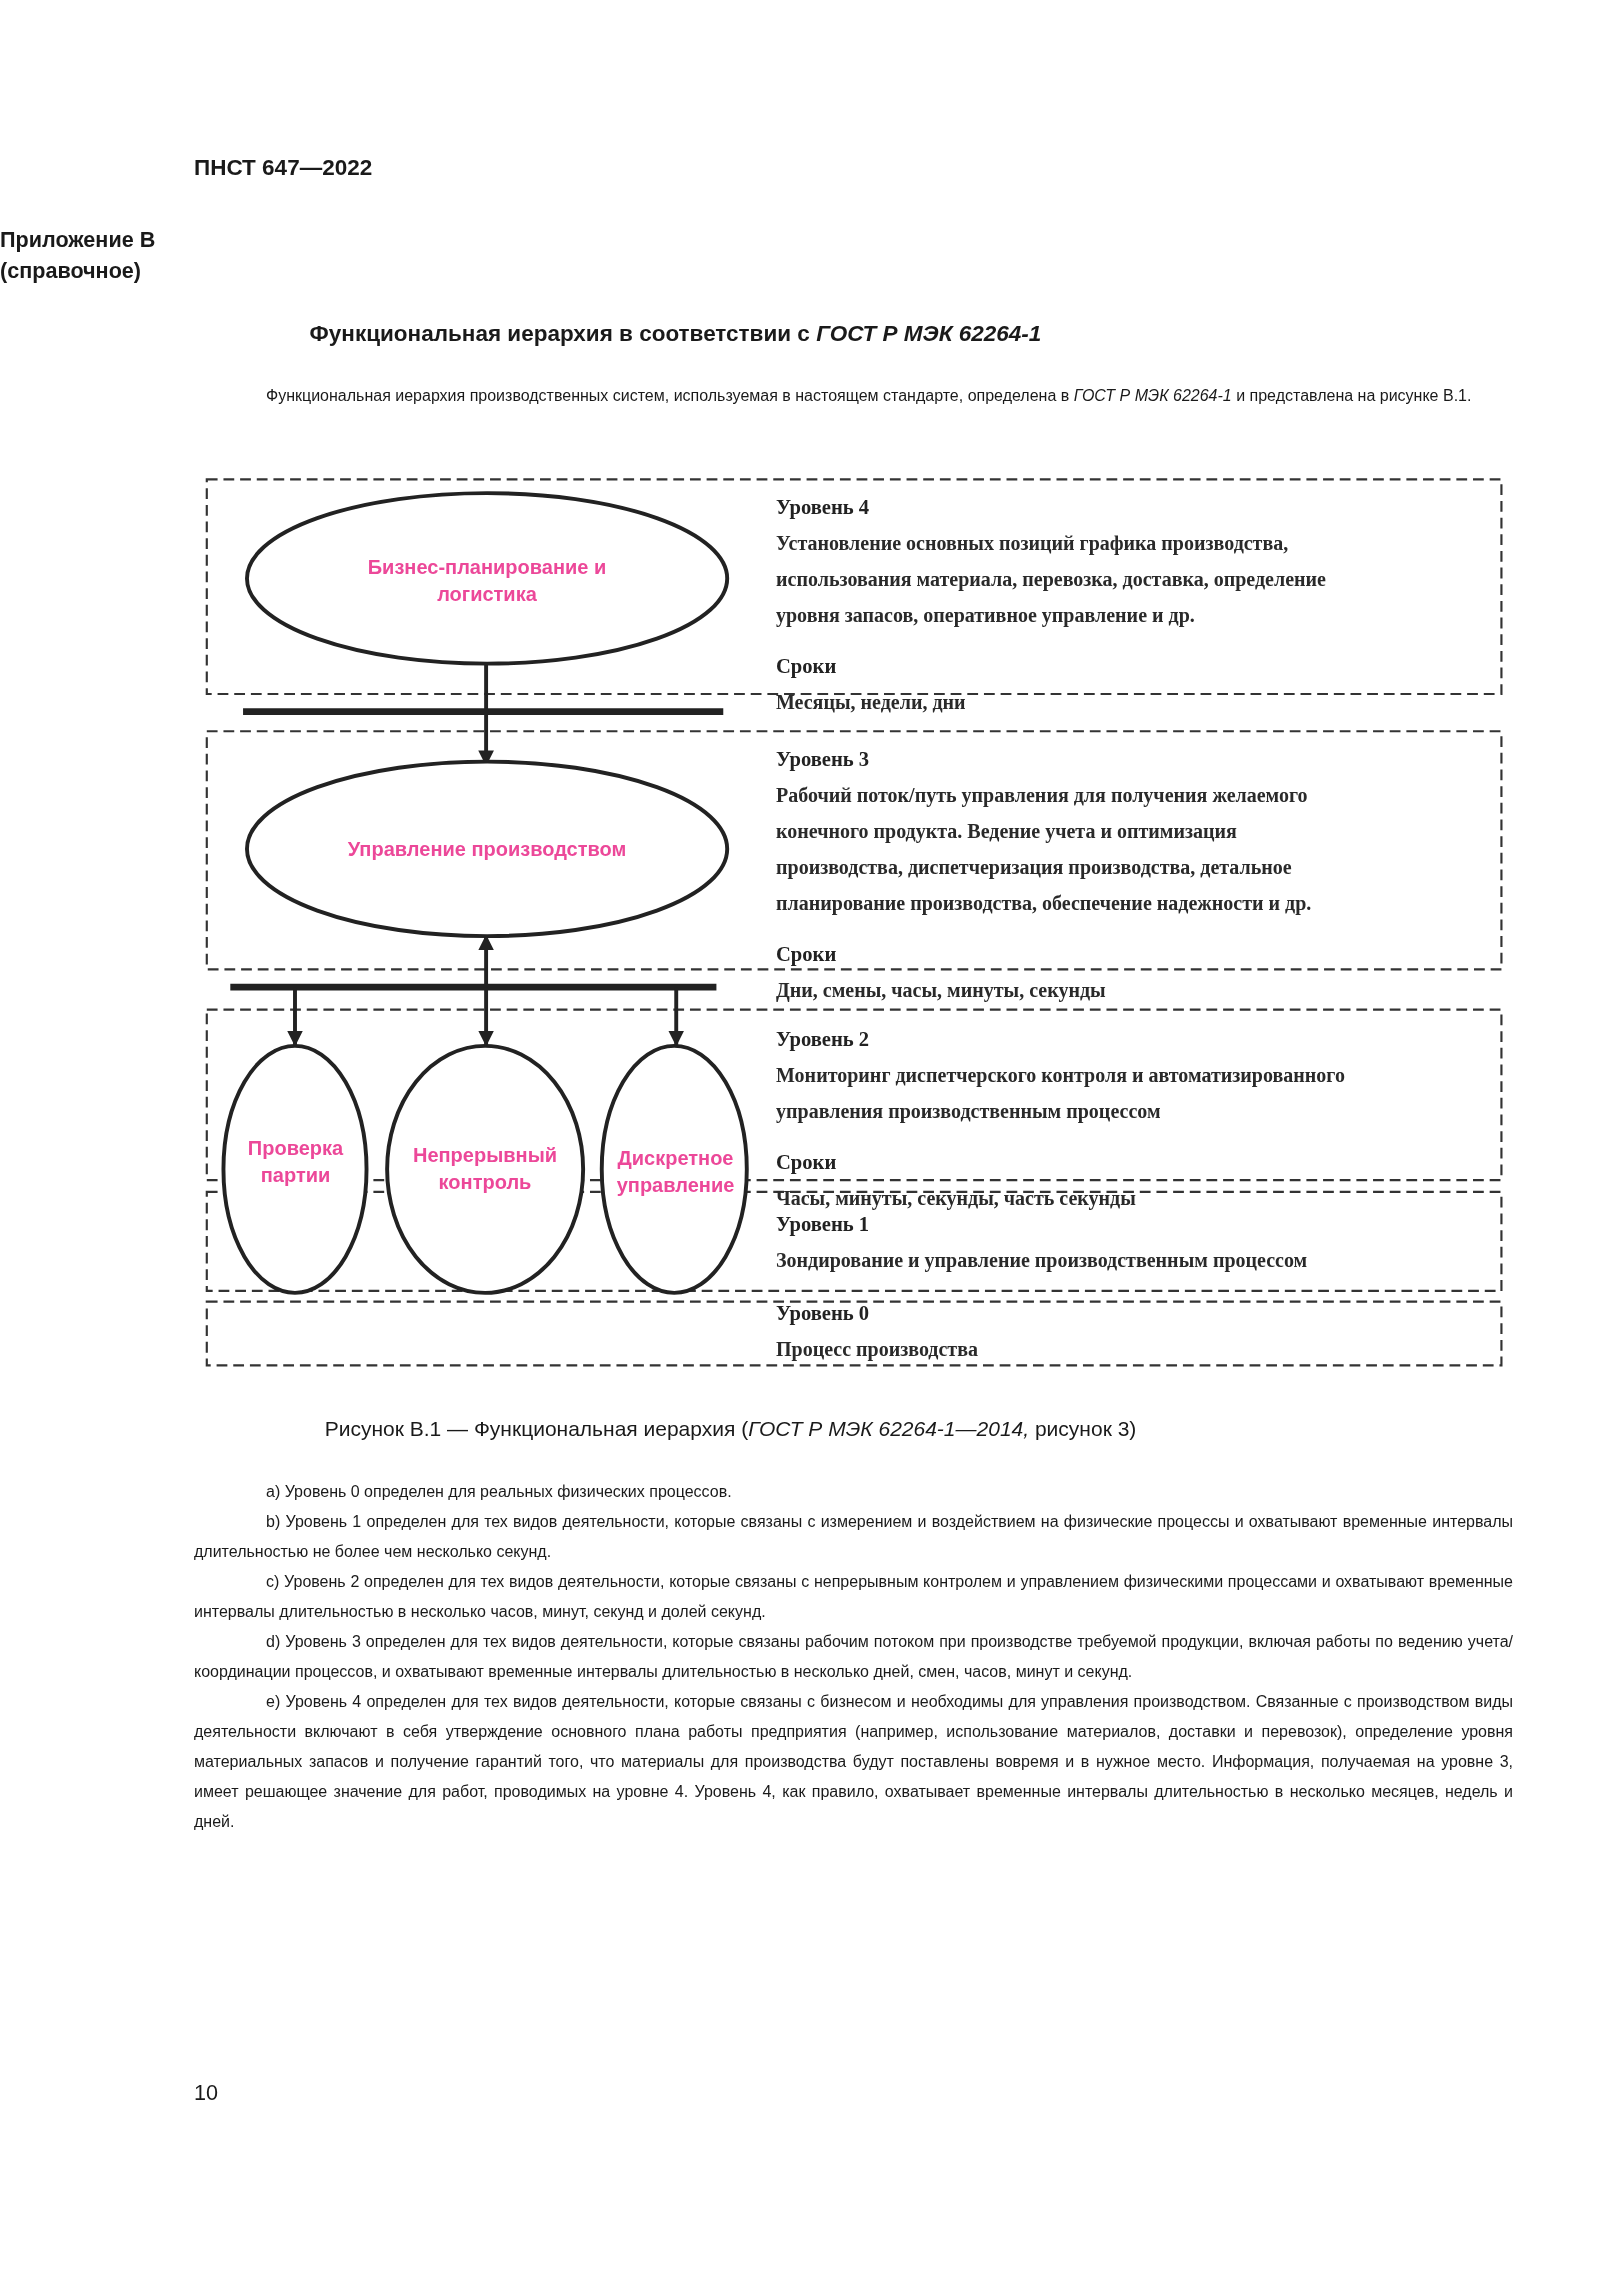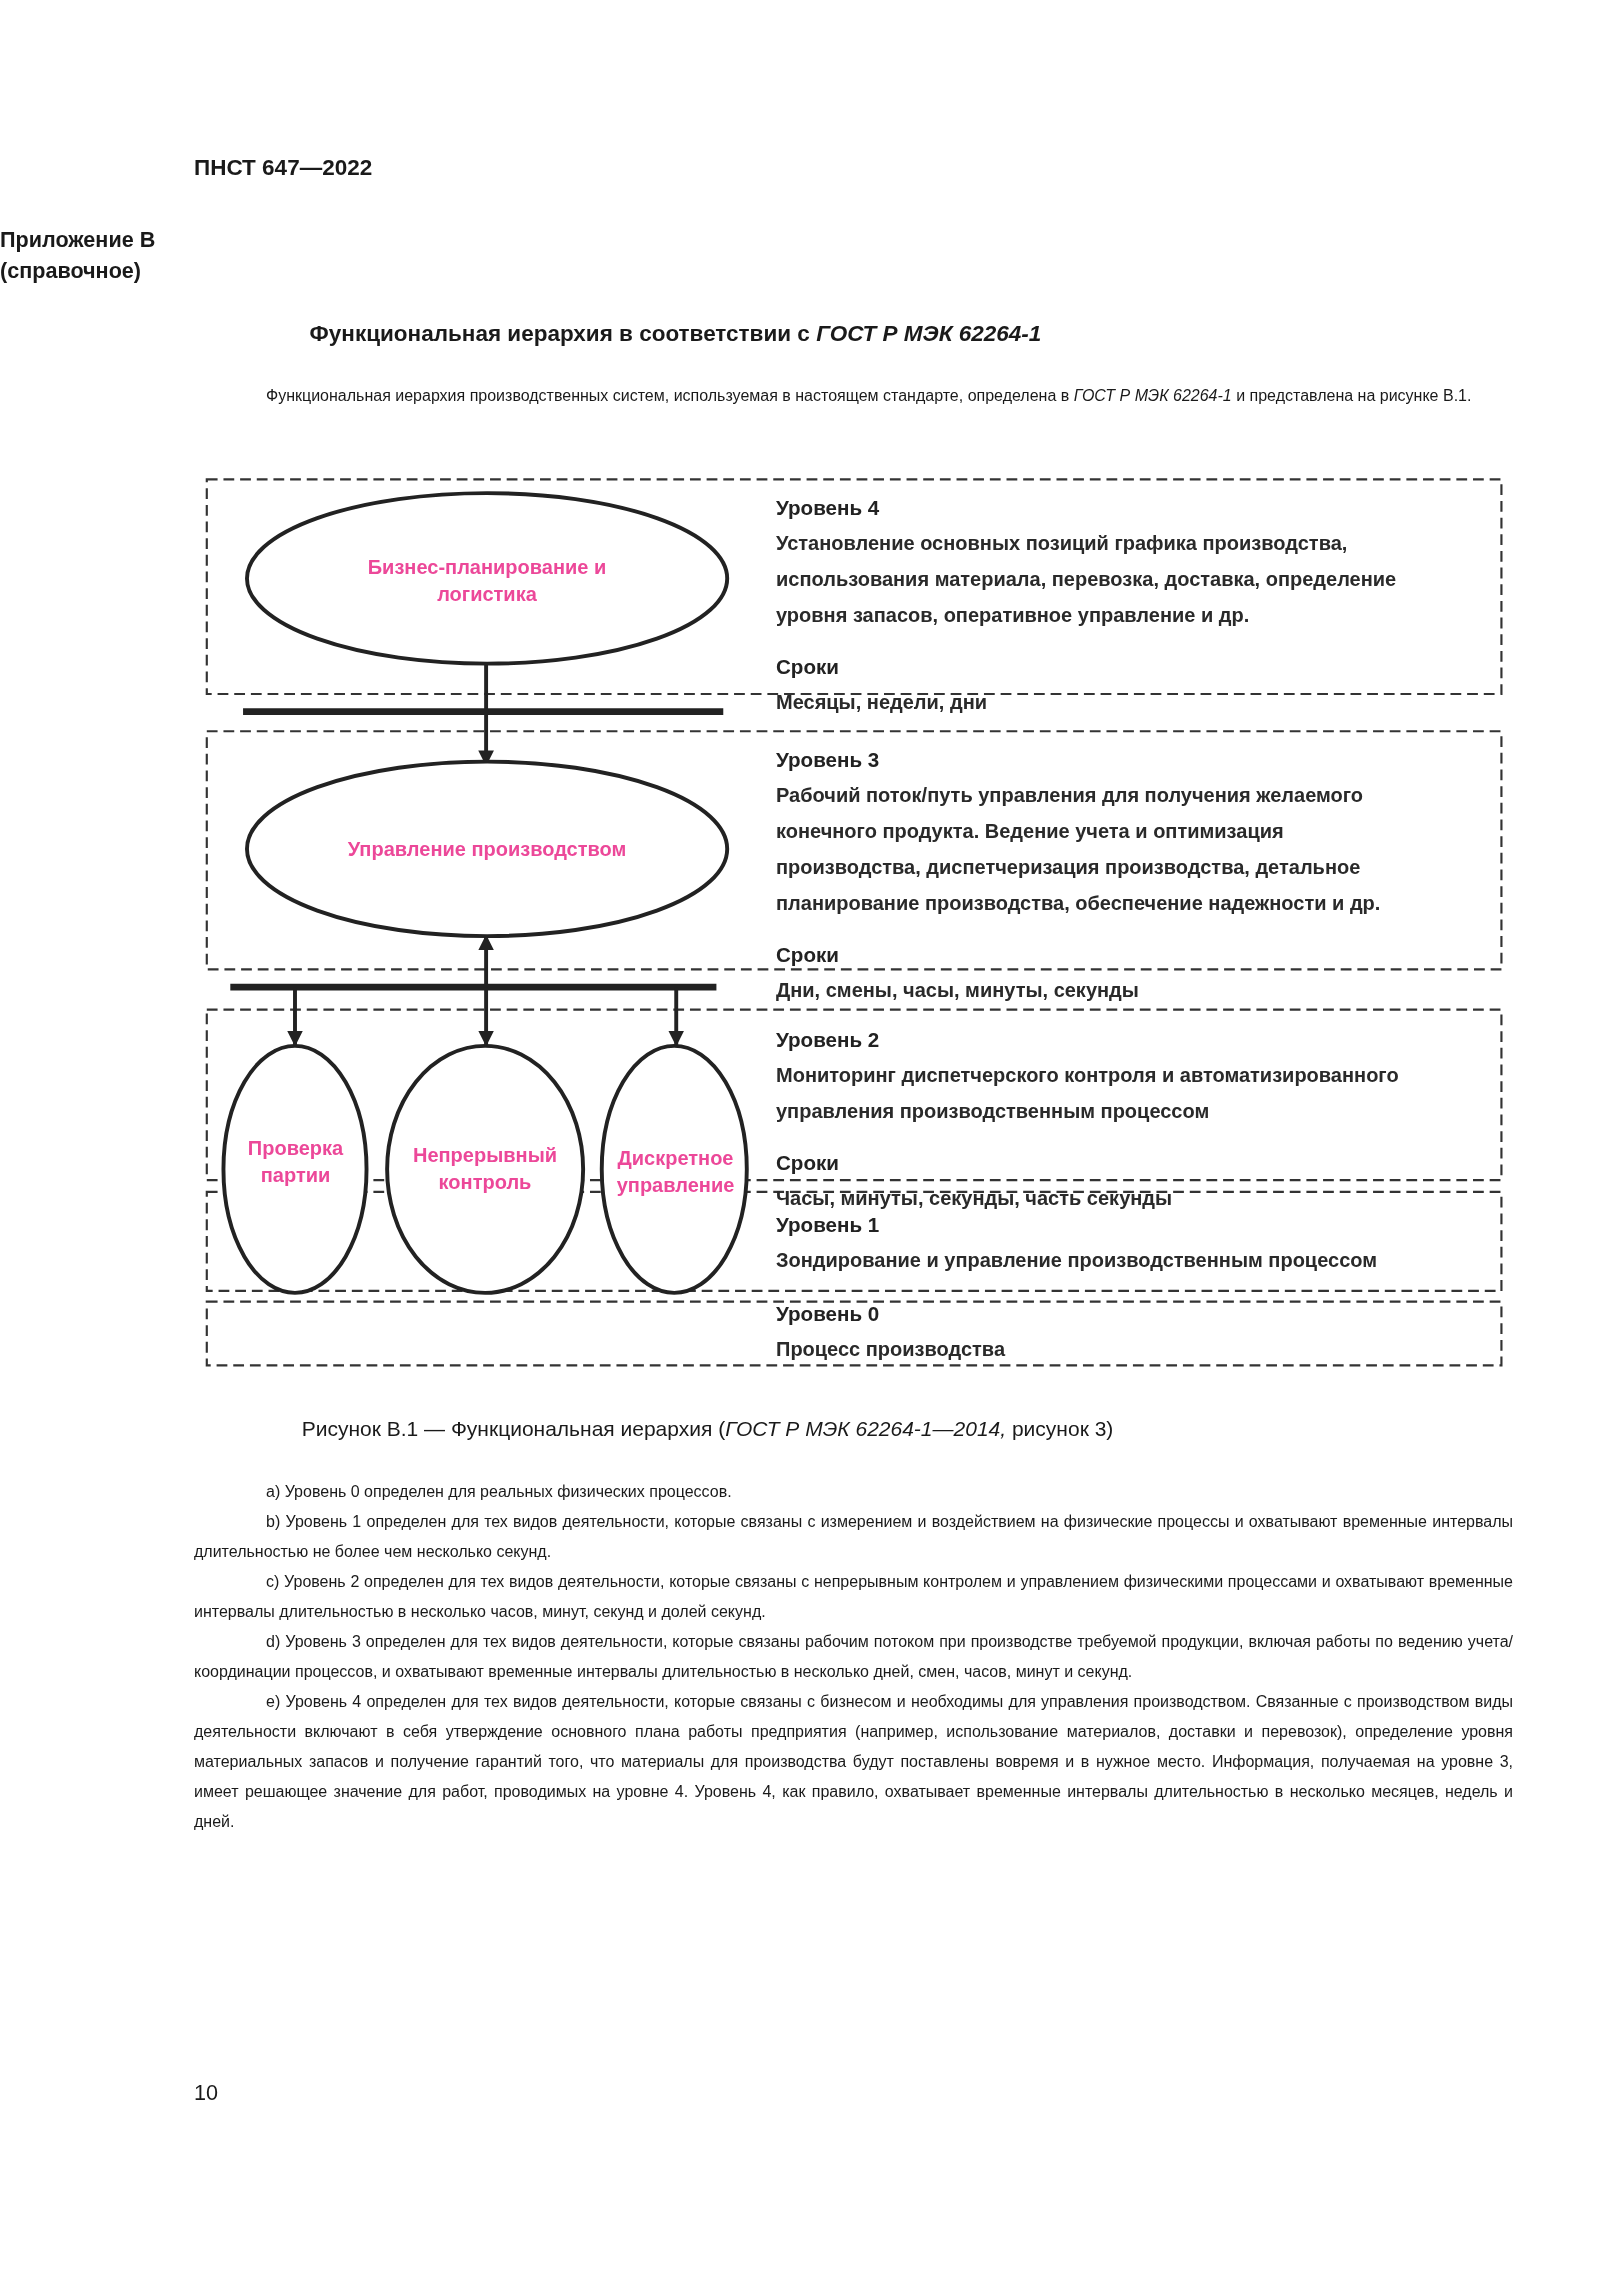--- a/index.html
+++ b/index.html
@@ -6,26 +6,26 @@
   body { width: 1621px; height: 2293px; position: relative; overflow: hidden;
          font-family: "Liberation Sans", sans-serif; color: #1a1a1a; }
   .abs { position: absolute; }
   .doc-id { left: 194px; top: 155px; font-size: 22.5px; font-weight: bold; }
   .appendix { left: 0; width: 1621px; text-align: left; font-size: 21.6px; font-weight: bold; line-height: 30px; }
   .sec-title { left: 0; width: 1351px; top: 321px; text-align: center; font-size: 22.5px; font-weight: bold; }
   .sec-title i { font-style: italic; }
   .para { left: 194px; width: 1319px; font-size: 16px; line-height: 30px; text-align: justify; }
   .para .ind { display: inline-block; width: 72px; }
   .para i { font-style: italic; }
-  .lvl-text { left: 776px; width: 725px; font-size: 20px; line-height: 27px; font-weight: bold; color: #222; }
+  .lvl-text { left: 776px; width: 725px; font-size: 20px; line-height: 27px; font-weight: bold; color: #222; font-family: Liberation Serif, serif; }
   .lvl-text .h { font-weight: bold; font-size: 20.6px; }
   .lvl-text .n { font-weight: bold; color: #2a2a2a; margin-top: 9px; }
   .lvl-text .gap { height: 23.5px; }
   .node-label { text-align: center; font-size: 20px; font-weight: bold; line-height: 26.5px; color: #ec4899; }
-  .caption { left: 0; width: 1415px; top: 1417px; text-align: center; font-size: 21px; }
+  .caption { left: 0; width: 1415px; top: 1417px; text-align: center; font-size: 21px; padding-left: 23px; }
   .caption i { font-style: italic; }
   .page-num { left: 194px; top: 2080px; font-size: 21.6px; }
   svg.diagram { position: absolute; left: 0; top: 0; }
 </style>
 </head>
 <body>
 
 <div class="abs doc-id">ПНСТ 647—2022</div>
 
 <div class="abs appendix" style="top:225px">Приложение В</div>

